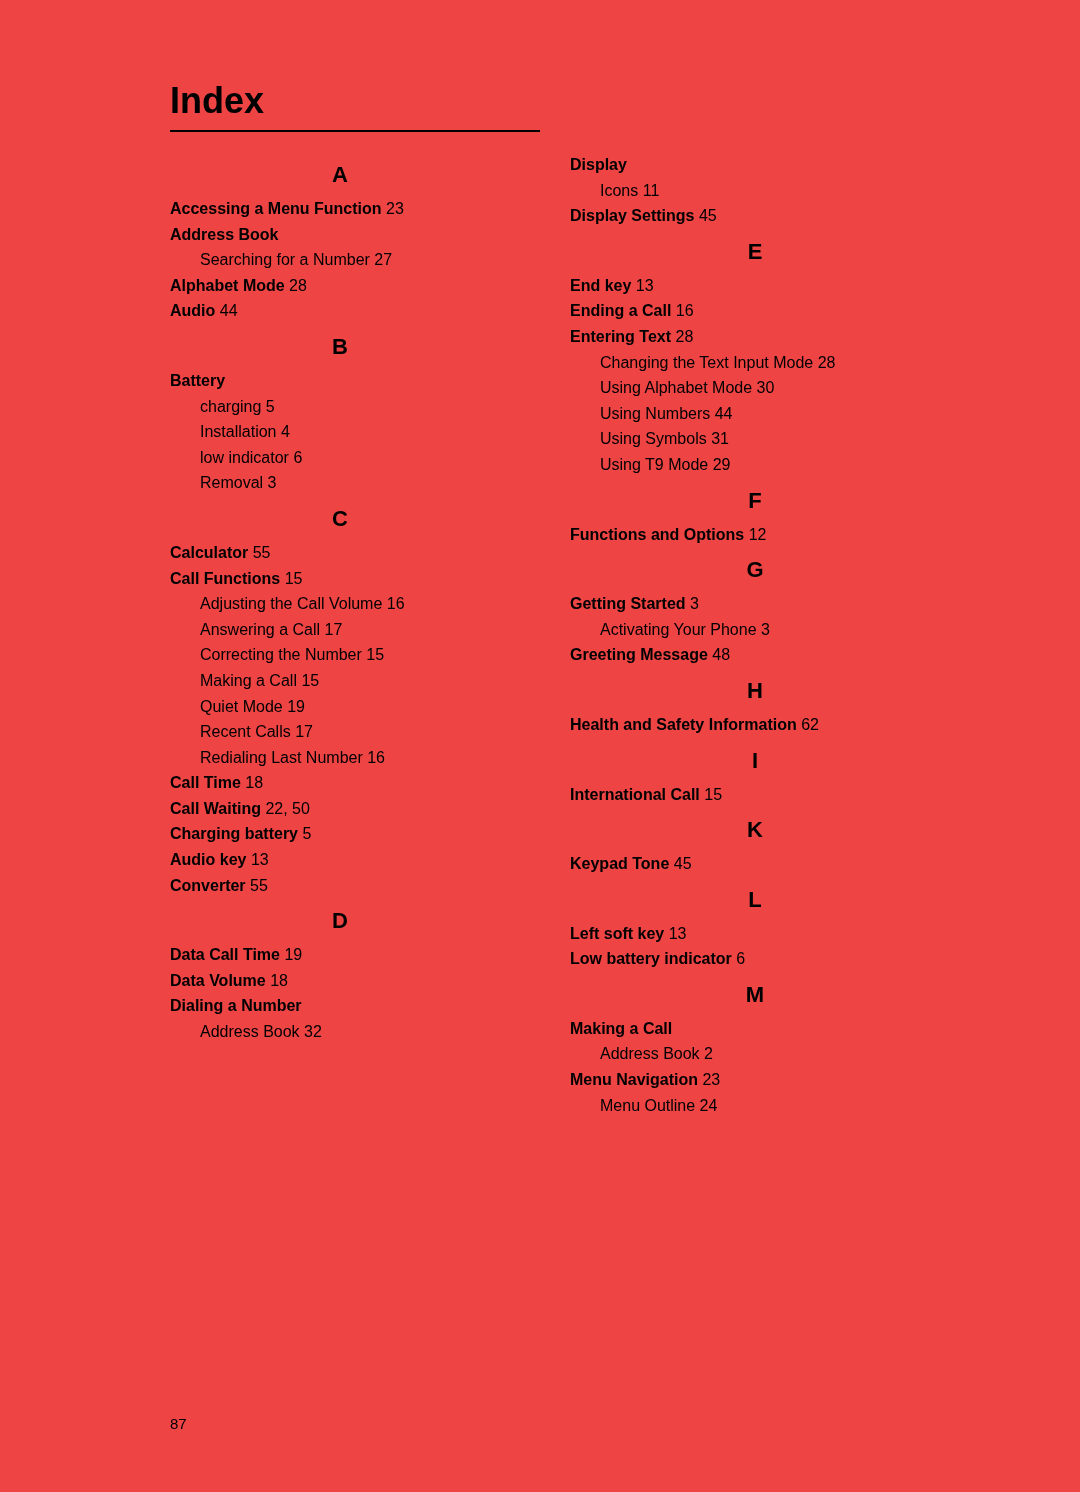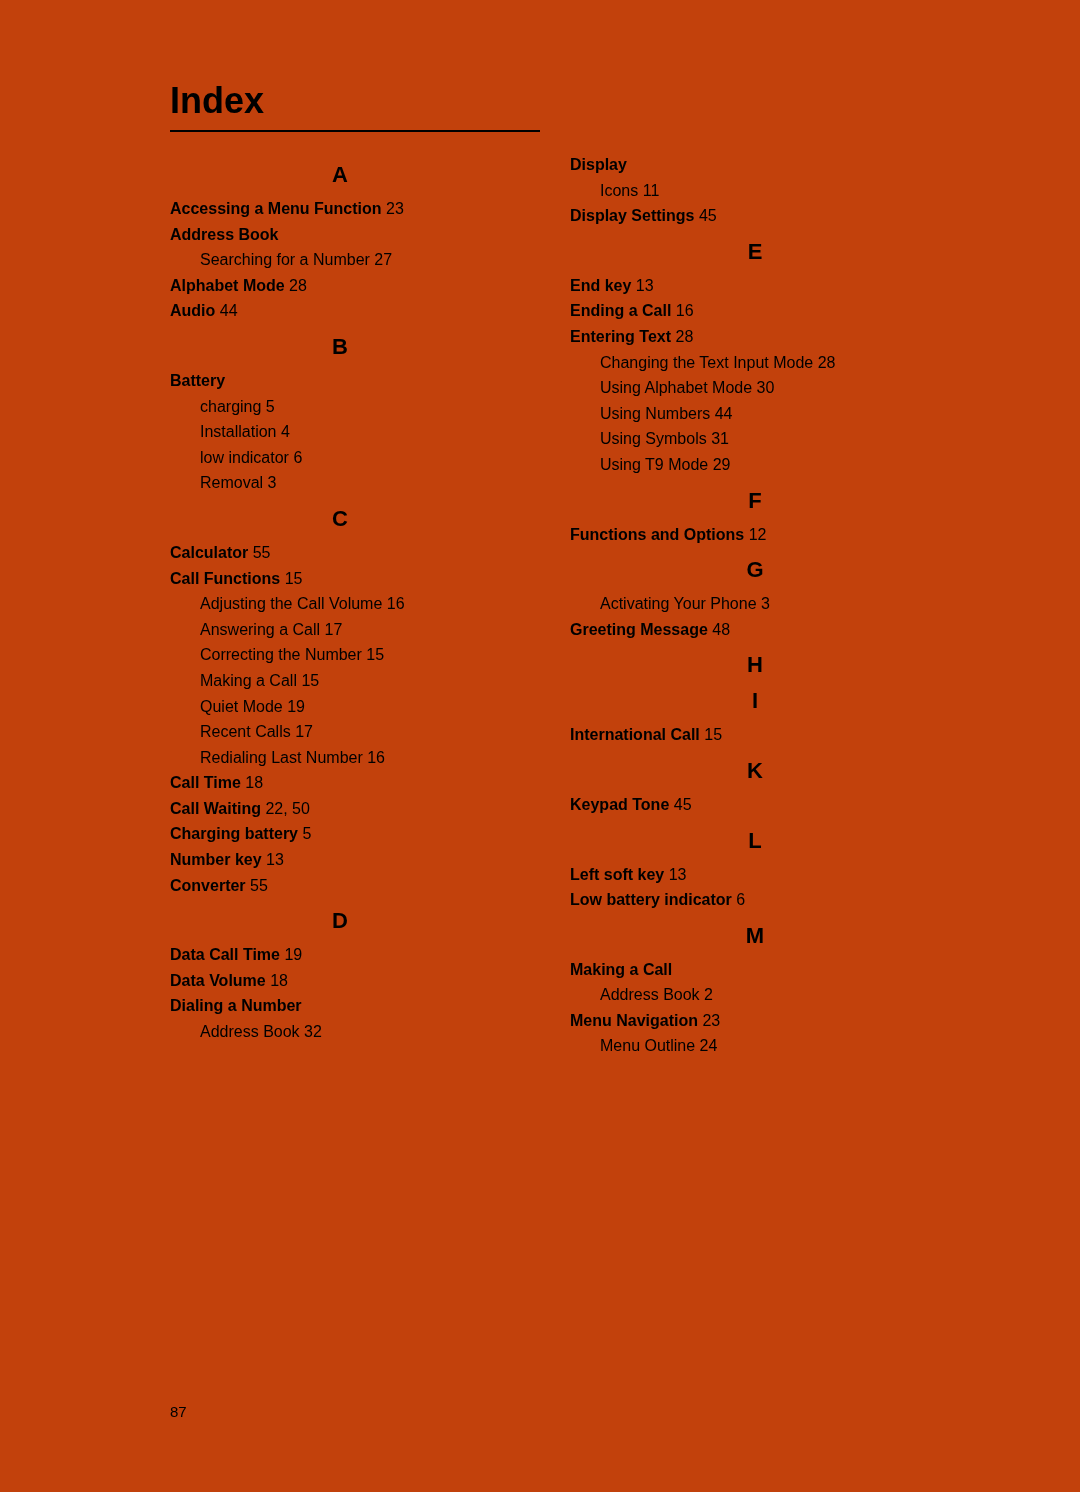--- a/index.html
+++ b/index.html
@@ -12,21 +12,21 @@
       background: #ffffff;
       font-family: Arial, Helvetica, sans-serif;
       width: 1080px;
       min-height: 1492px;
       position: relative;
     }
 
     .page {
       width: 1080px;
       min-height: 1492px;
-      background: #c2410c;
+      background: #ef4444;
       padding: 80px 140px 80px 170px;
       position: relative;
     }
 
     .index-title {
       font-size: 36px;
       font-weight: 900;
       color: #000000;
       margin-bottom: 8px;
       font-family: Arial, Helvetica, sans-serif;
@@ -67,21 +67,21 @@
       line-height: 1.6;
       color: #000000;
     }
 
     .entry-indent {
       padding-left: 30px;
     }
 
     .page-number {
       position: absolute;
-      bottom: 72px;
+      bottom: 60px;
       left: 170px;
       font-size: 15px;
       color: #000000;
     }
   </style>
 </head>
 <body>
 
 <div class="page">
   <h1 class="index-title">Index</h1>
@@ -108,21 +108,21 @@
         <div class="entry entry-indent">Adjusting the Call Volume 16</div>
         <div class="entry entry-indent">Answering a Call 17</div>
         <div class="entry entry-indent">Correcting the Number 15</div>
         <div class="entry entry-indent">Making a Call 15</div>
         <div class="entry entry-indent">Quiet Mode 19</div>
         <div class="entry entry-indent">Recent Calls 17</div>
         <div class="entry entry-indent">Redialing Last Number 16</div>
         <div class="entry"><b>Call Time</b> 18</div>
         <div class="entry"><b>Call Waiting</b> 22, 50</div>
         <div class="entry"><b>Charging battery</b> 5</div>
-        <div class="entry"><b>Number key</b> 13</div>
+        <div class="entry"><b>Audio key</b> 13</div>
         <div class="entry"><b>Converter</b> 55</div>
         <div class="section-letter">D</div>
         <div class="entry"><b>Data Call Time</b> 19</div>
         <div class="entry"><b>Data Volume</b> 18</div>
         <div class="entry"><b>Dialing a Number</b></div>
         <div class="entry entry-indent">Address Book 32</div>
       </div>
 
     <div class="column-right" id="right-col">
         <div class="entry"><b>Display</b></div>
@@ -133,23 +133,25 @@
         <div class="entry"><b>Ending a Call</b> 16</div>
         <div class="entry"><b>Entering Text</b> 28</div>
         <div class="entry entry-indent">Changing the Text Input Mode 28</div>
         <div class="entry entry-indent">Using Alphabet Mode 30</div>
         <div class="entry entry-indent">Using Numbers 44</div>
         <div class="entry entry-indent">Using Symbols 31</div>
         <div class="entry entry-indent">Using T9 Mode 29</div>
         <div class="section-letter">F</div>
         <div class="entry"><b>Functions and Options</b> 12</div>
         <div class="section-letter">G</div>
+        <div class="entry"><b>Getting Started</b> 3</div>
         <div class="entry entry-indent">Activating Your Phone 3</div>
         <div class="entry"><b>Greeting Message</b> 48</div>
         <div class="section-letter">H</div>
+        <div class="entry"><b>Health and Safety Information</b> 62</div>
         <div class="section-letter">I</div>
         <div class="entry"><b>International Call</b> 15</div>
         <div class="section-letter">K</div>
         <div class="entry"><b>Keypad Tone</b> 45</div>
         <div class="section-letter">L</div>
         <div class="entry"><b>Left soft key</b> 13</div>
         <div class="entry"><b>Low battery indicator</b> 6</div>
         <div class="section-letter">M</div>
         <div class="entry"><b>Making a Call</b></div>
         <div class="entry entry-indent">Address Book 2</div>

